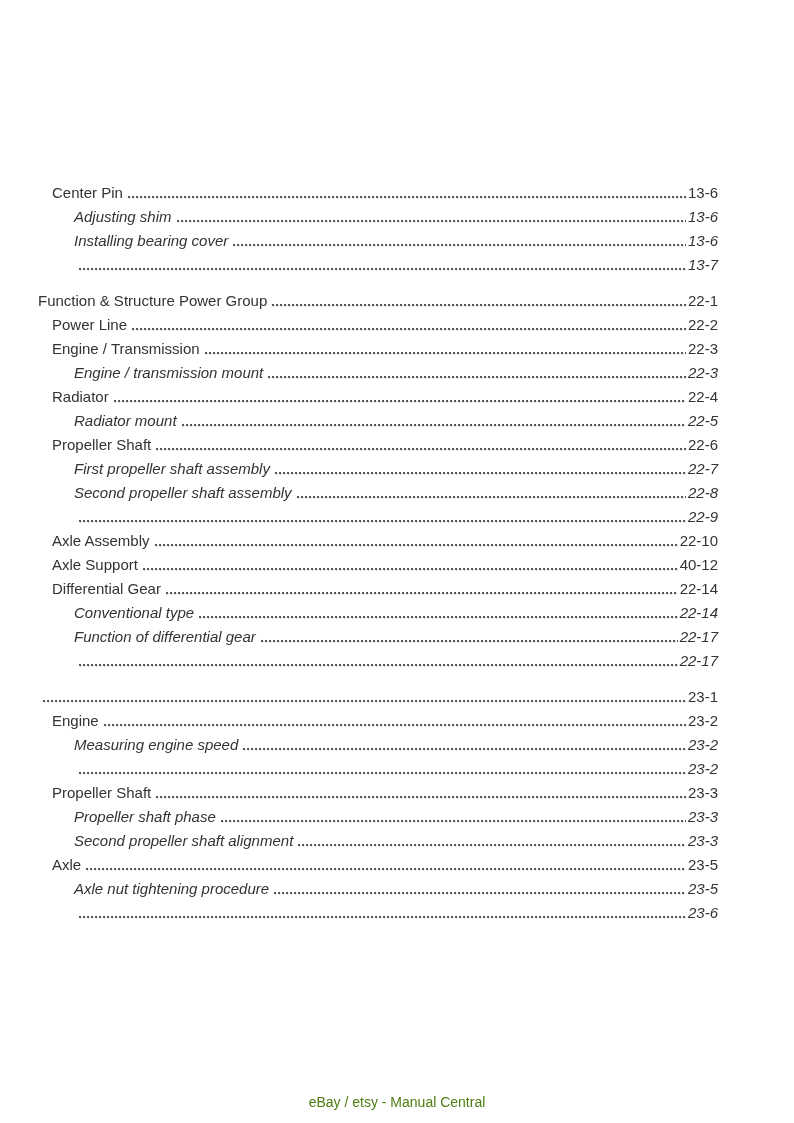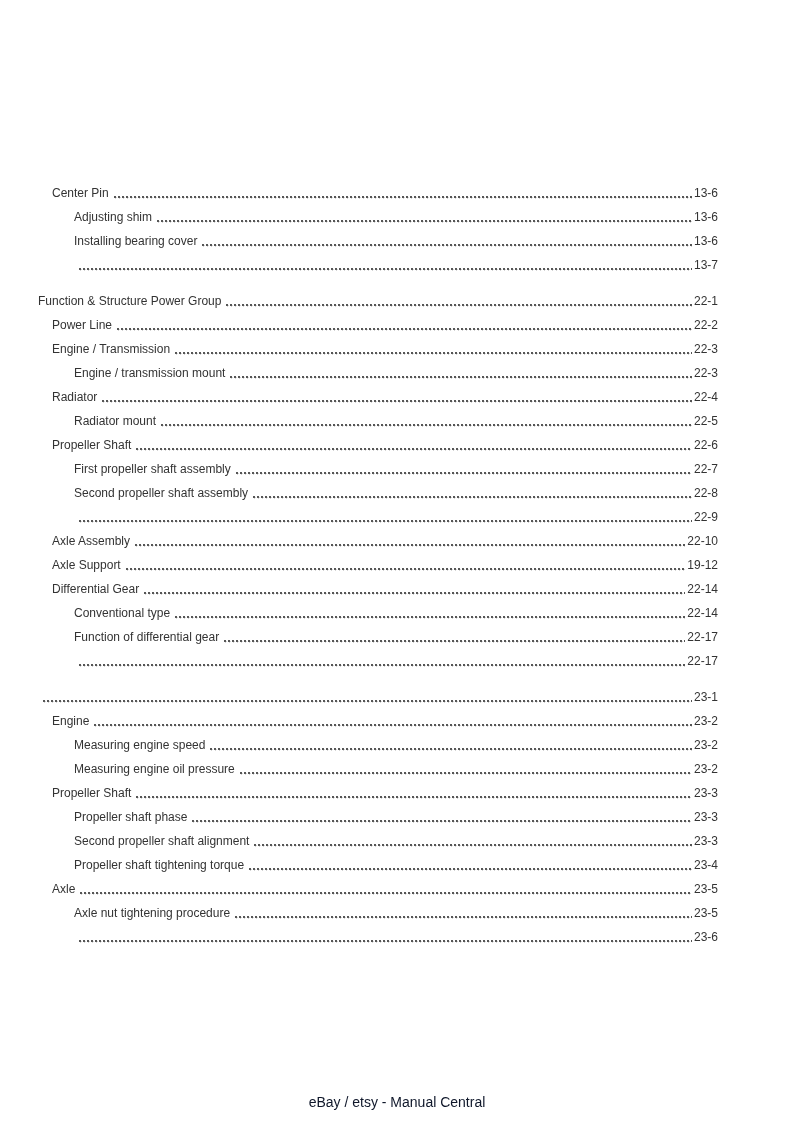--- a/index.html
+++ b/index.html
@@ -21,24 +21,24 @@
     top: 181px;
     left: 38px;
     width: 680px; 
   }
   .toc-group + .toc-group {
     margin-top: 12px;
   }
   .toc-row {
     display: flex;
     height: 24px;
-    font-size: 12px;
+    font-size: 15px;
   }
   .toc-row.level-1 { padding-left: 14px; }
-  .toc-row.level-2 { padding-left: 36px; }
+  .toc-row.level-2 { padding-left: 36px; font-style: italic; }
   .toc-title {
     white-space: nowrap;
     line-height: 24px;
     height: 24px;
   }
   .toc-dots {
     flex: 1 1 auto;
     min-width: 12px;
     height: 24px;
     margin: 0 2px 0 5px;
@@ -54,21 +54,21 @@
     text-align: left;
   }
   .footer {
     position: absolute;
     left: 0;
     right: 0;
     top: 1092px;
     text-align: center;
     font-size: 14px;
     line-height: 20px;
-    color: #0f172a;
+    color: #4d7c0f;
   }
 </style>
 </head>
 <body>
 
 <div class="page">
   <main class="toc" id="toc-root">
       <div class="toc-group">
         <div class="toc-row level-1">
           <span class="toc-title">Center Pin</span>
@@ -141,21 +141,21 @@
           <span class="toc-page">22-9</span>
         </div>
         <div class="toc-row level-1">
           <span class="toc-title">Axle Assembly</span>
           <span class="toc-dots"></span>
           <span class="toc-page">22-10</span>
         </div>
         <div class="toc-row level-1">
           <span class="toc-title">Axle Support</span>
           <span class="toc-dots"></span>
-          <span class="toc-page">19-12</span>
+          <span class="toc-page">40-12</span>
         </div>
         <div class="toc-row level-1">
           <span class="toc-title">Differential Gear</span>
           <span class="toc-dots"></span>
           <span class="toc-page">22-14</span>
         </div>
         <div class="toc-row level-2">
           <span class="toc-title">Conventional type</span>
           <span class="toc-dots"></span>
           <span class="toc-page">22-14</span>
@@ -179,43 +179,37 @@
           <span class="toc-title">Engine</span>
           <span class="toc-dots"></span>
           <span class="toc-page">23-2</span>
         </div>
         <div class="toc-row level-2">
           <span class="toc-title">Measuring engine speed</span>
           <span class="toc-dots"></span>
           <span class="toc-page">23-2</span>
         </div>
         <div class="toc-row level-2">
-          <span class="toc-title">Measuring engine oil pressure</span>
           <span class="toc-dots"></span>
           <span class="toc-page">23-2</span>
         </div>
         <div class="toc-row level-1">
           <span class="toc-title">Propeller Shaft</span>
           <span class="toc-dots"></span>
           <span class="toc-page">23-3</span>
         </div>
         <div class="toc-row level-2">
           <span class="toc-title">Propeller shaft phase</span>
           <span class="toc-dots"></span>
           <span class="toc-page">23-3</span>
         </div>
         <div class="toc-row level-2">
           <span class="toc-title">Second propeller shaft alignment</span>
           <span class="toc-dots"></span>
           <span class="toc-page">23-3</span>
-        </div>
-        <div class="toc-row level-2">
-          <span class="toc-title">Propeller shaft tightening torque</span>
-          <span class="toc-dots"></span>
-          <span class="toc-page">23-4</span>
         </div>
         <div class="toc-row level-1">
           <span class="toc-title">Axle</span>
           <span class="toc-dots"></span>
           <span class="toc-page">23-5</span>
         </div>
         <div class="toc-row level-2">
           <span class="toc-title">Axle nut tightening procedure</span>
           <span class="toc-dots"></span>
           <span class="toc-page">23-5</span>

